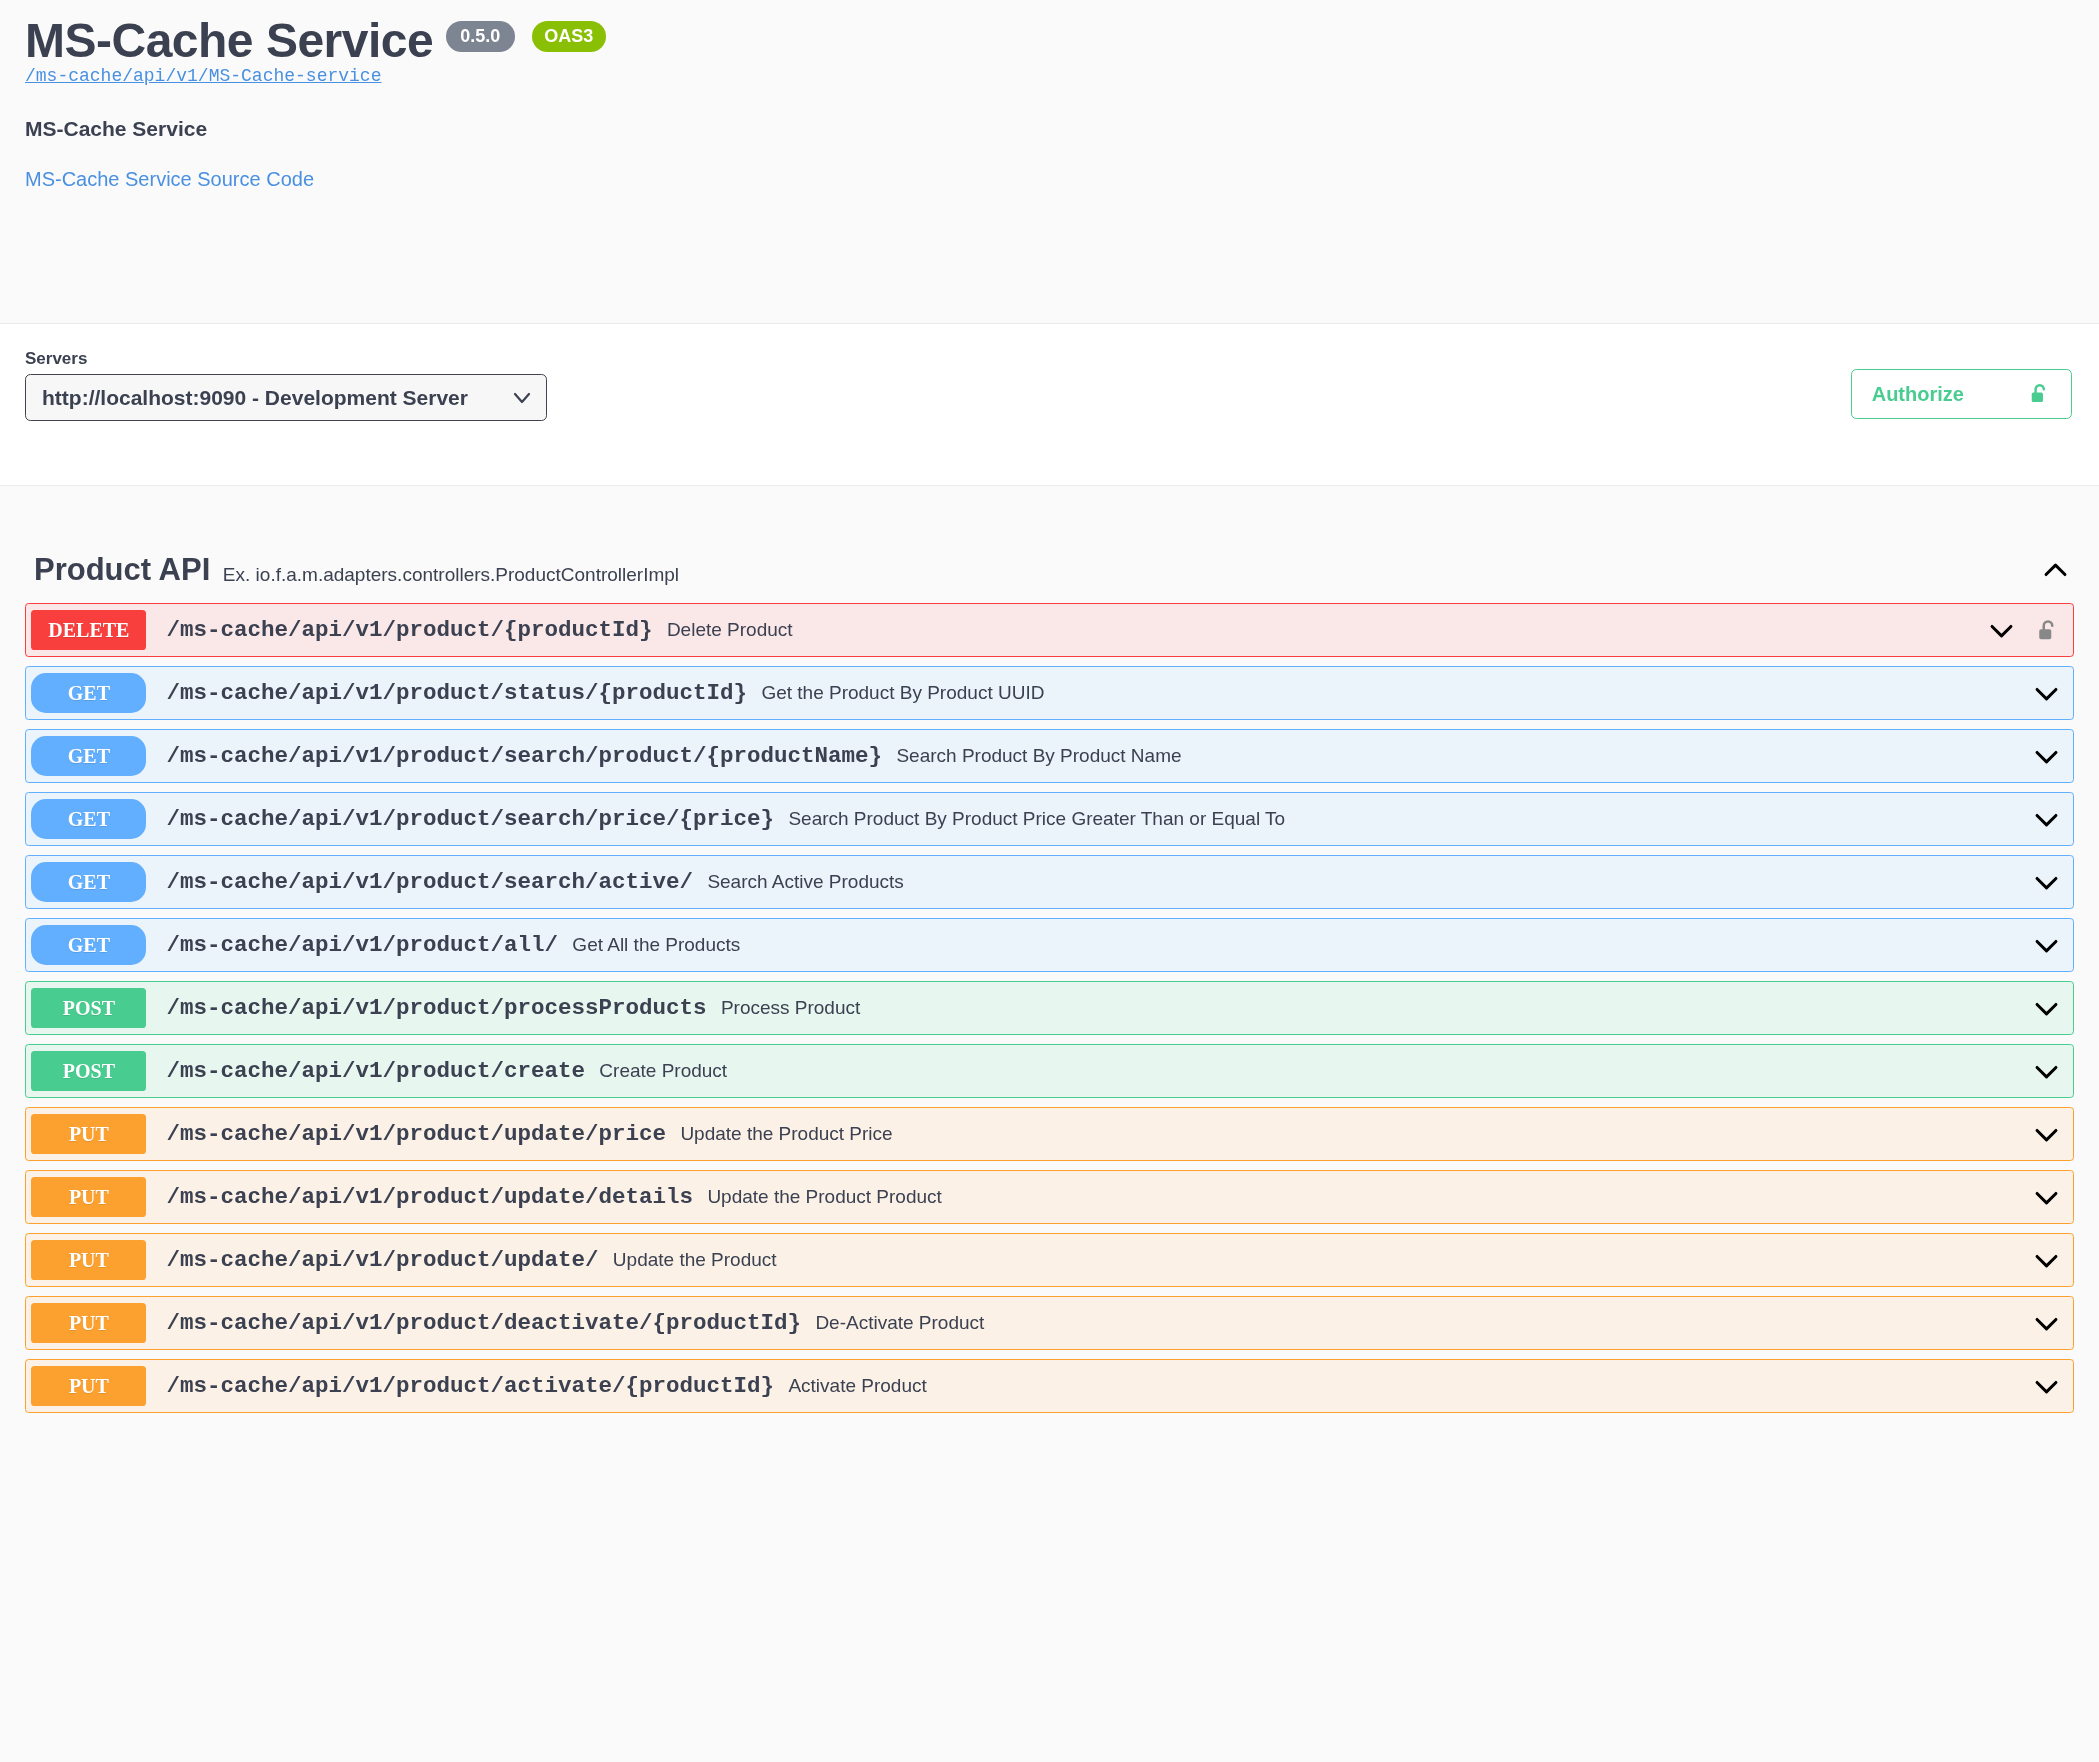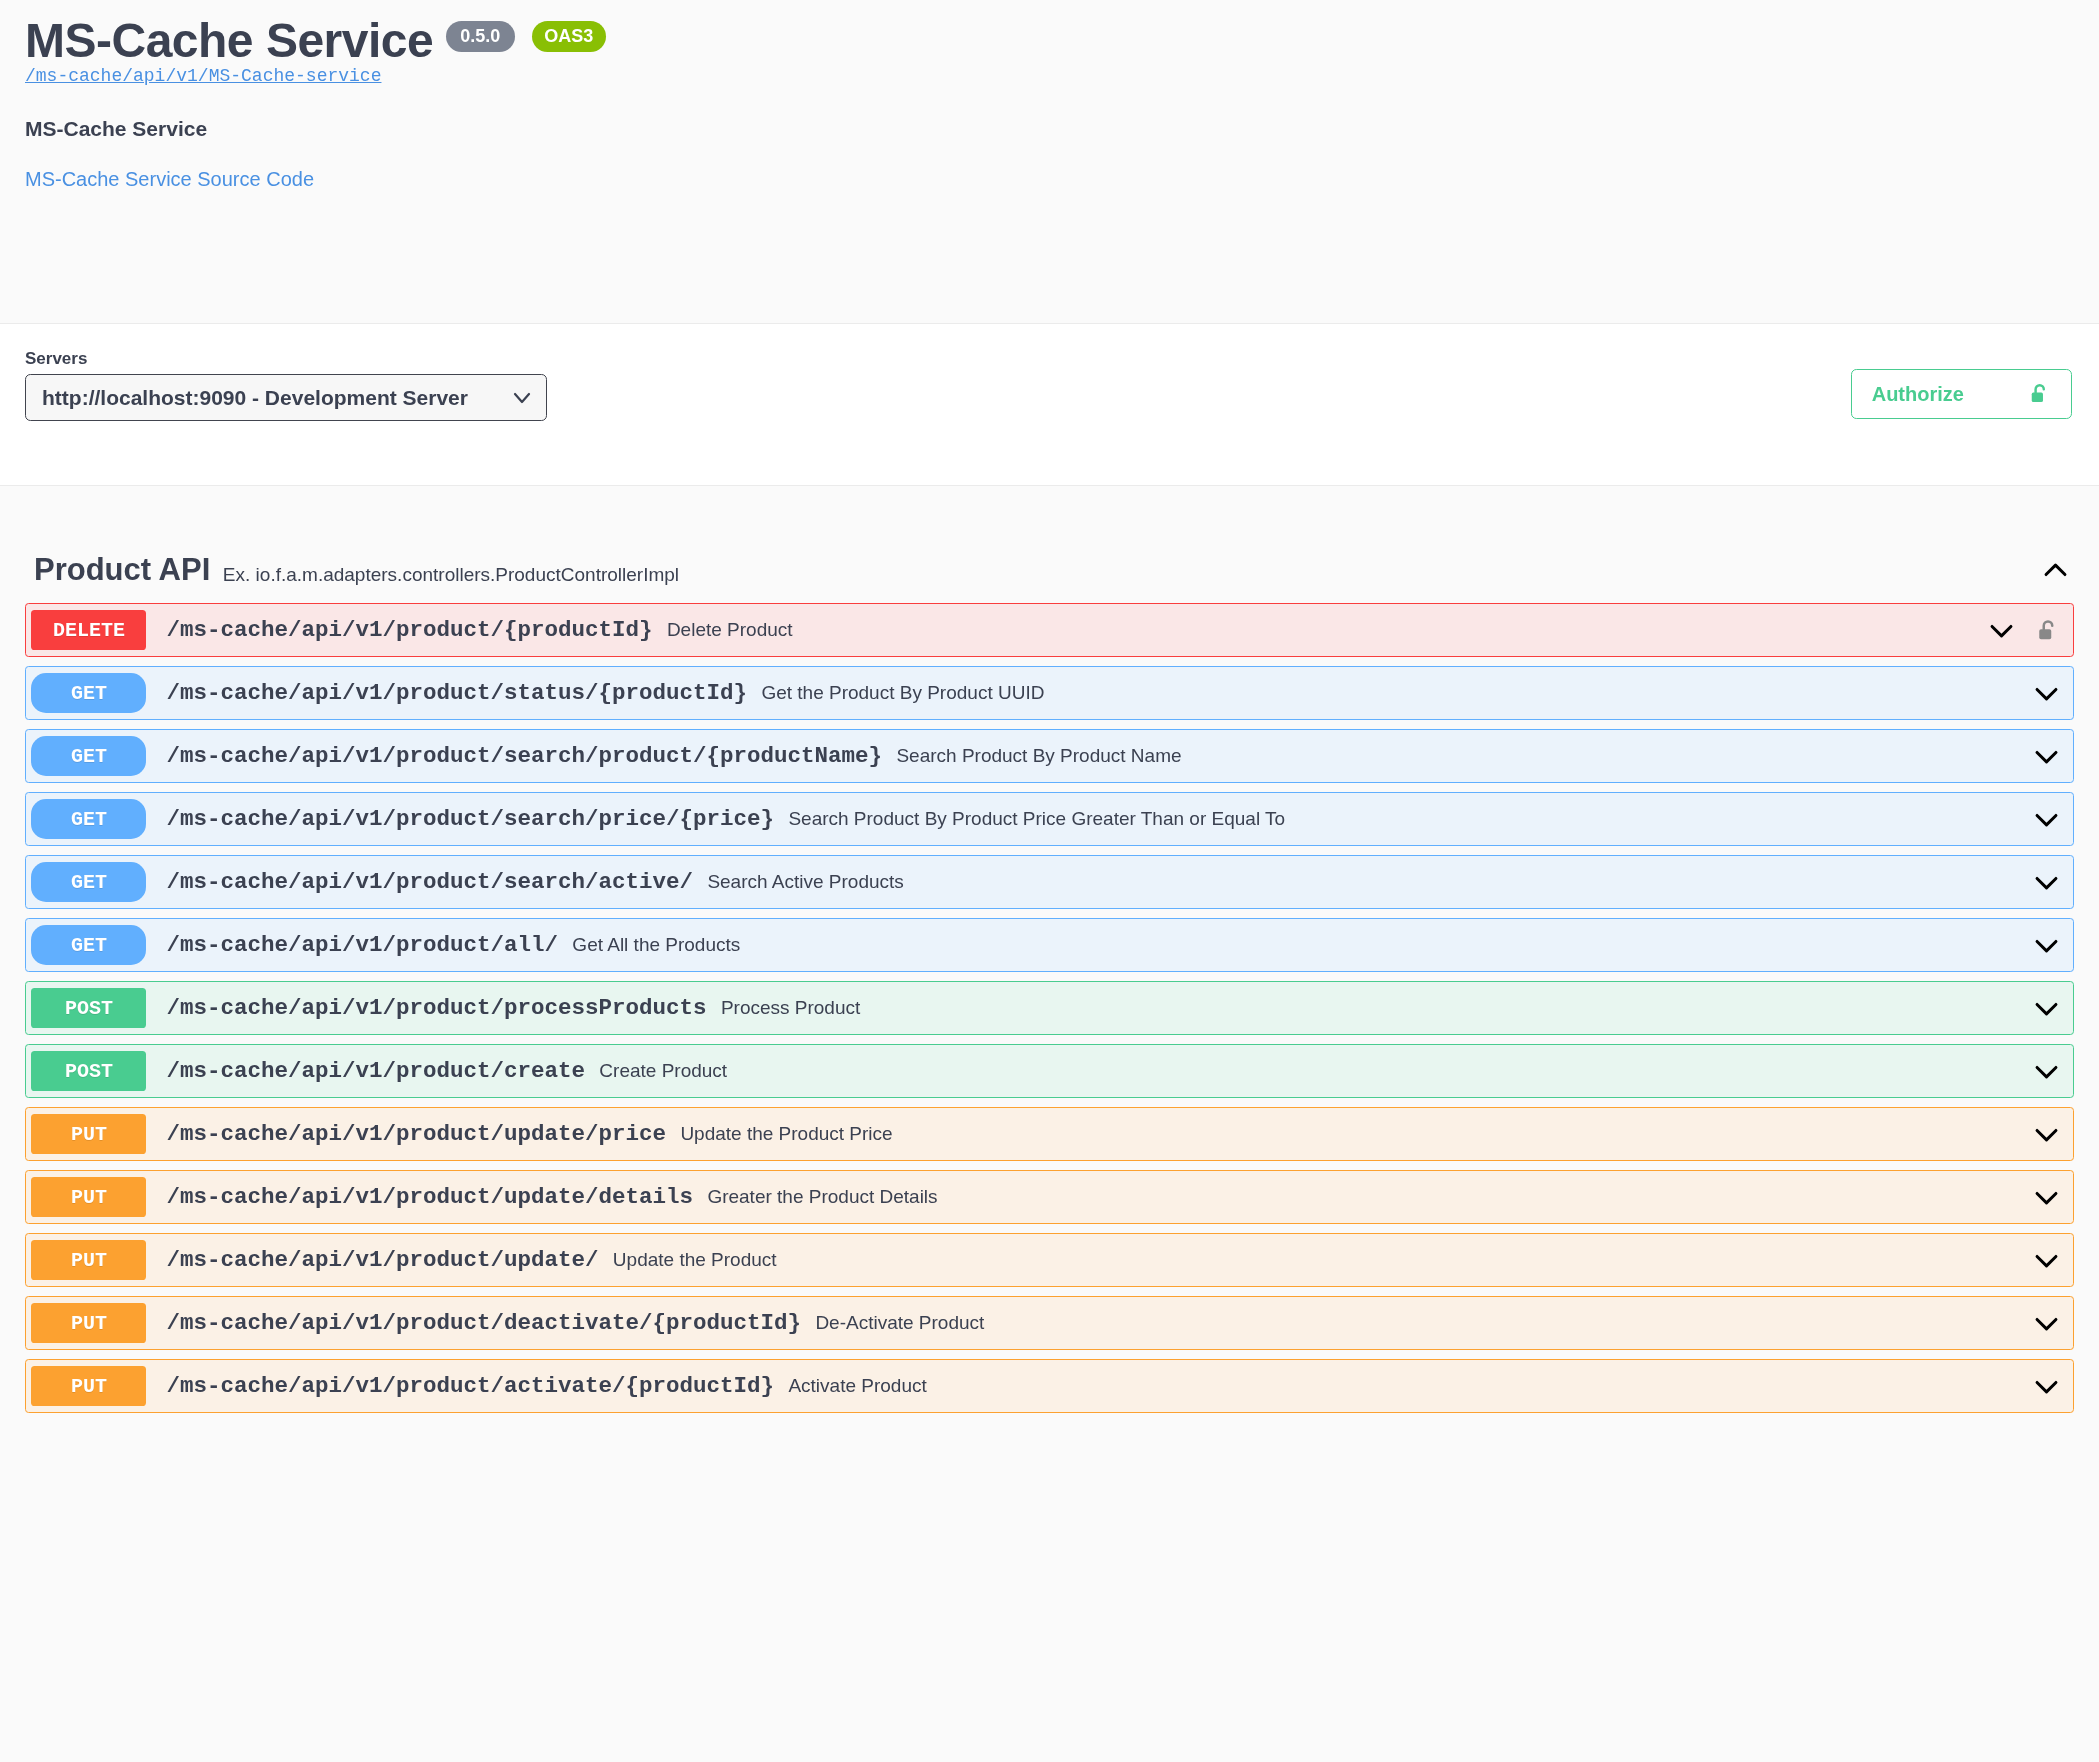--- a/index.html
+++ b/index.html
@@ -180,21 +180,21 @@
     width: 115px;
     min-width: 115px;
     height: 40px;
     border-radius: 3.6px;
     color: #fff;
     font-size: 20px;
     font-weight: bold;
     display: flex;
     align-items: center;
     justify-content: center;
-    font-family: Liberation Mono, monospace;
+    font-family: Liberation Serif, serif;
     text-shadow: 0 0.9px 0 rgba(0,0,0,0.1);
   }
   .op-path {
     font-family: "Liberation Mono", monospace;
     font-size: 22.5px;
     font-weight: bold;
     color: #3b4151;
     margin-left: 20px;
     white-space: nowrap;
   }
@@ -404,21 +404,21 @@
           <span>
             <svg viewBox="0 0 20 20" width="27" height="27">
               <path d="M3 7 L10 14 L17 7" fill="none" stroke="#000" stroke-width="2.2" stroke-linecap="round" stroke-linejoin="round"></path>
             </svg>
           </span>
         </span>
       </div>
       <div class="op-row row-put">
         <span class="op-method m-put">PUT</span>
         <span class="op-path">/ms-cache/api/v1/product/update/details</span>
-        <span class="op-summary">Greater the Product Details</span>
+        <span class="op-summary">Update the Product Product</span>
         <span class="op-spacer"></span>
         <span class="op-icons">
           <span>
             <svg viewBox="0 0 20 20" width="27" height="27">
               <path d="M3 7 L10 14 L17 7" fill="none" stroke="#000" stroke-width="2.2" stroke-linecap="round" stroke-linejoin="round"></path>
             </svg>
           </span>
         </span>
       </div>
       <div class="op-row row-put">

